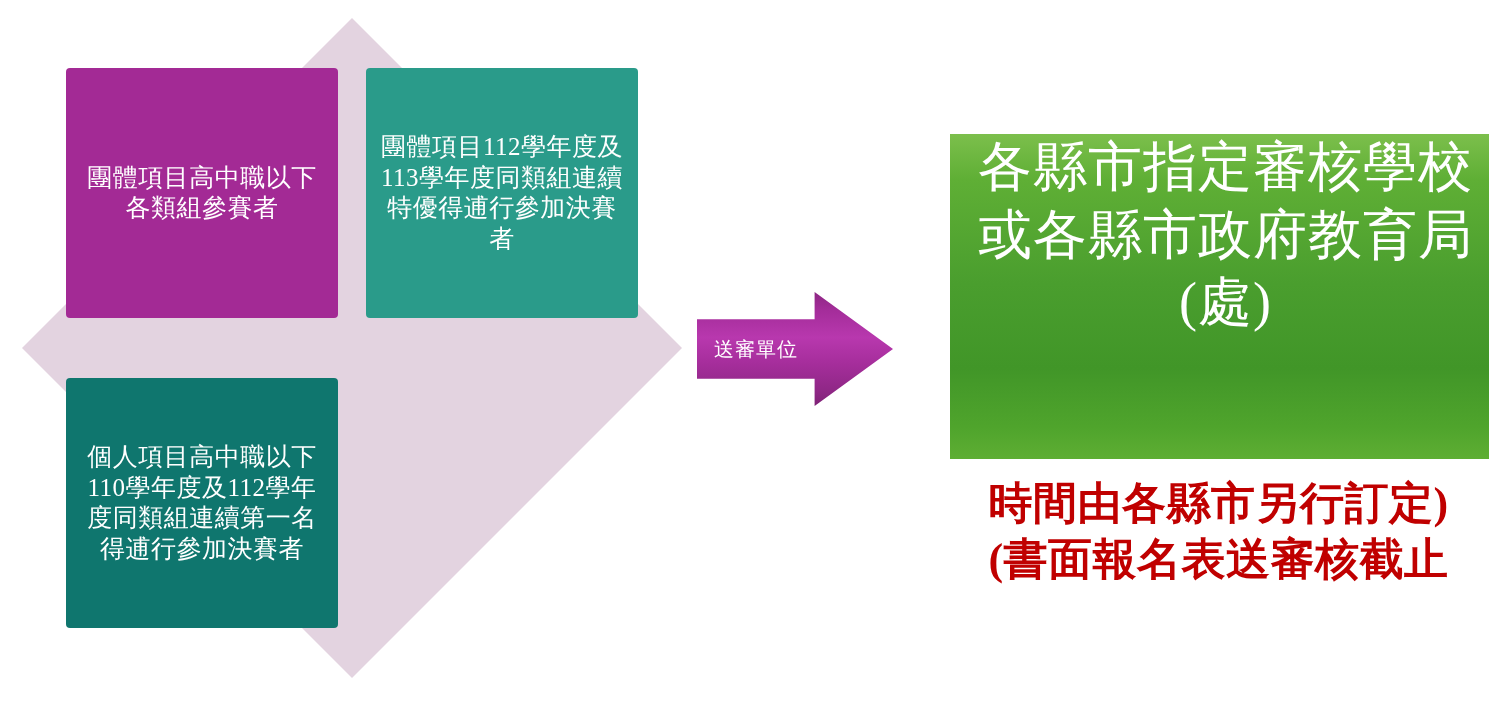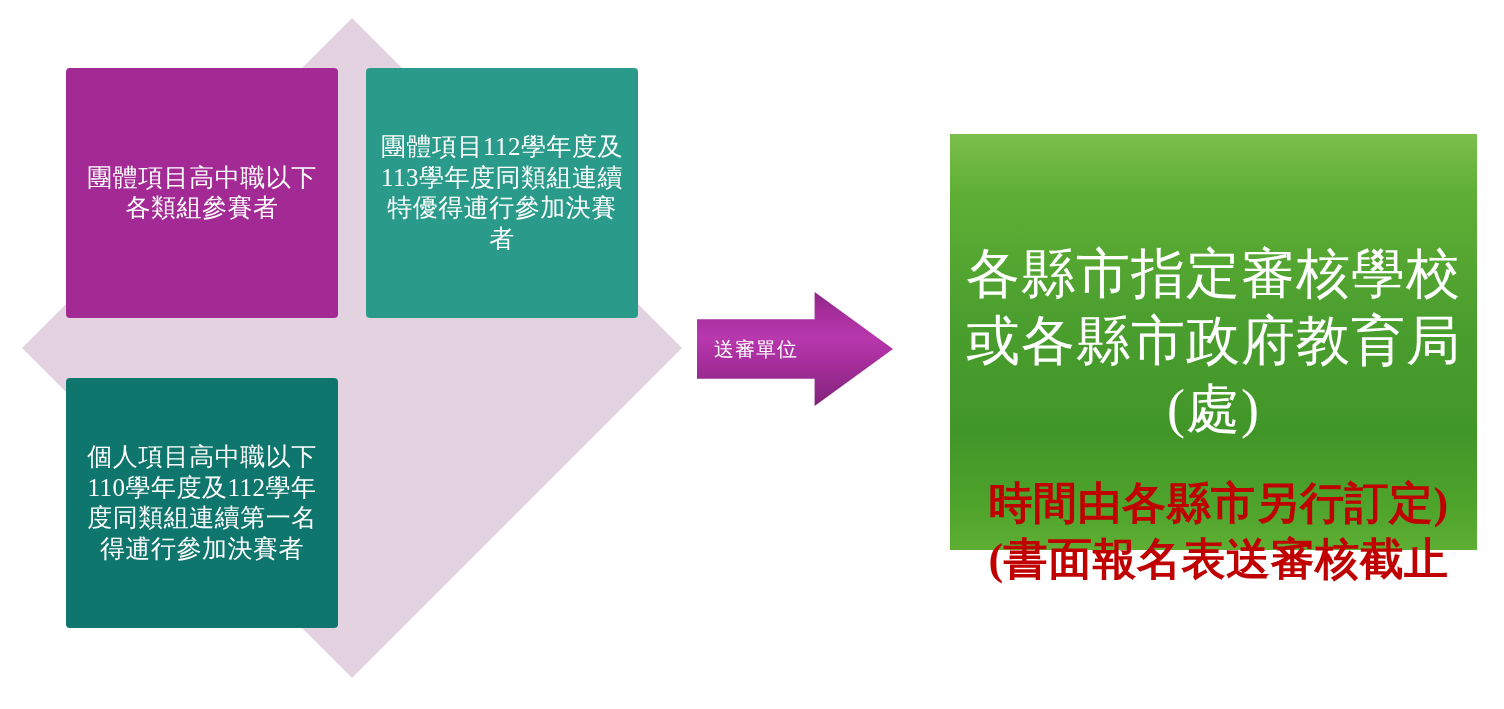--- a/index.html
+++ b/index.html
@@ -110,31 +110,31 @@
     letter-spacing: 1px;
     white-space: nowrap;
   }
 
   
   #right-panel {
     position: absolute;
     left: 950px;
     top: 134px;
     width: 527px;
-    height: 416px;
+    height: 325px;
     background: linear-gradient(180deg,
         #7CBF4C 0%,
         #5FAF35 14%,
         #4A9E2E 46%,
         #419628 72%,
         #4FA42C 90%,
         #5EAE33 100%);
     display: flex;
-    align-items: center;
     justify-content: center;
+    padding-left: 12px;
   }
   .panel-text {
     color: #ffffff;
     text-align: center;
     font-size: 54px;
     line-height: 1.25;
     letter-spacing: 1px;
     padding: 0 14px;
   }
 

